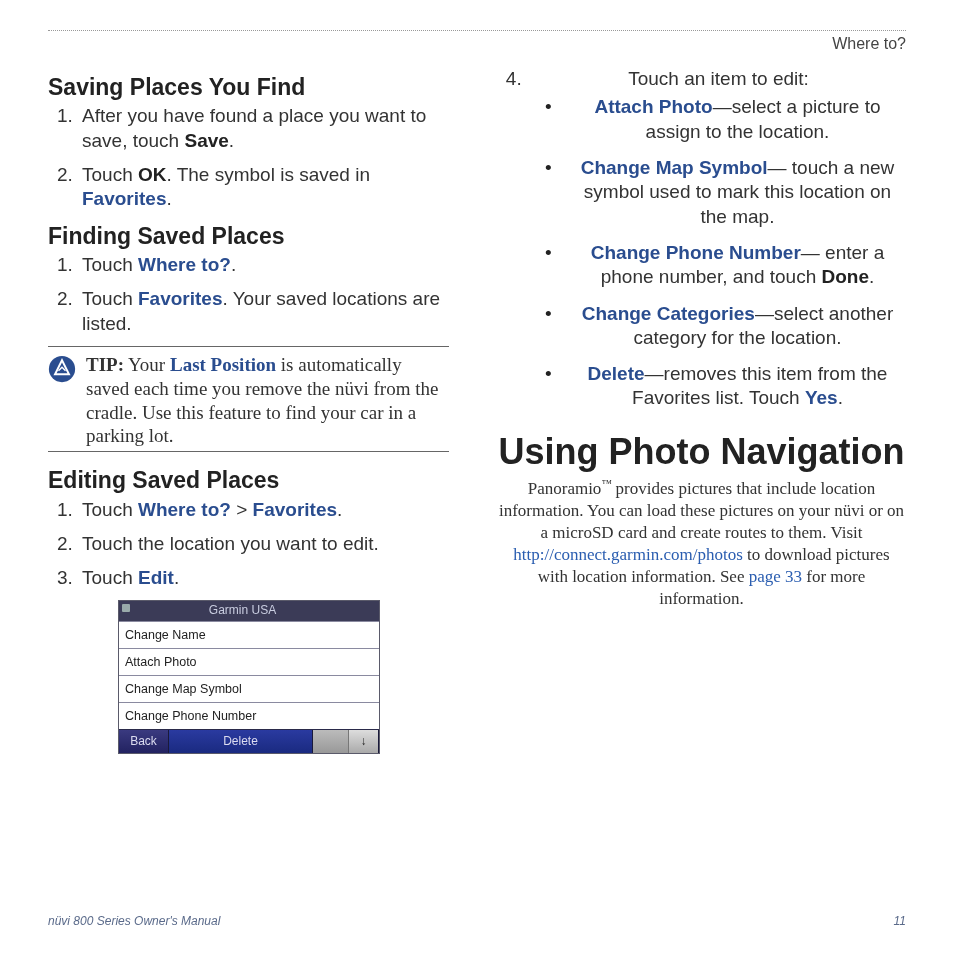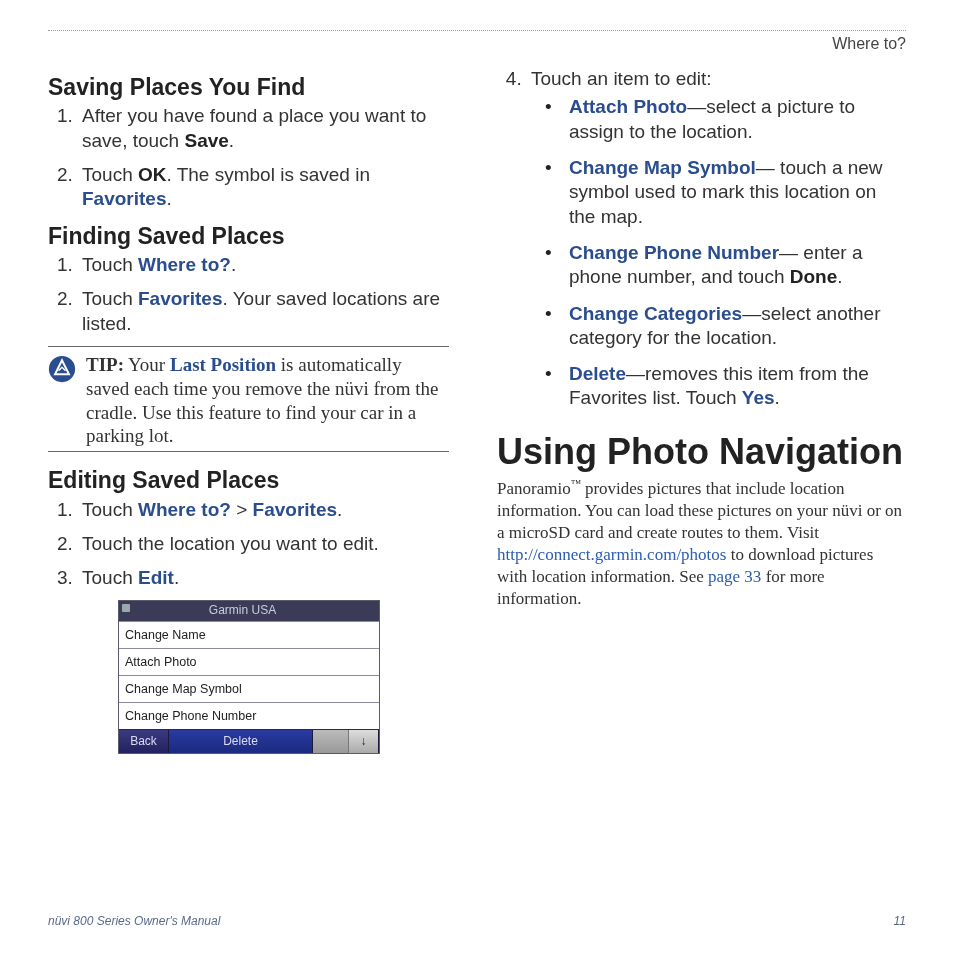--- a/index.html
+++ b/index.html
@@ -24,21 +24,21 @@
   }
   .columns {
     display: flex;
     gap: 48px;
   }
   .col {
     flex: 1;
     font-size: 19px;
     line-height: 1.28;
   }
-  .col-right { flex: 1.02; }
+  .col-right { flex: 1.02; text-align: center; }
   h2.section {
     font-size: 23px;
     font-weight: bold;
     color: #222;
     margin-top: 6px;
     margin-bottom: 2px;
   }
   h1.big {
     font-size: 36px;
     font-weight: bold;

